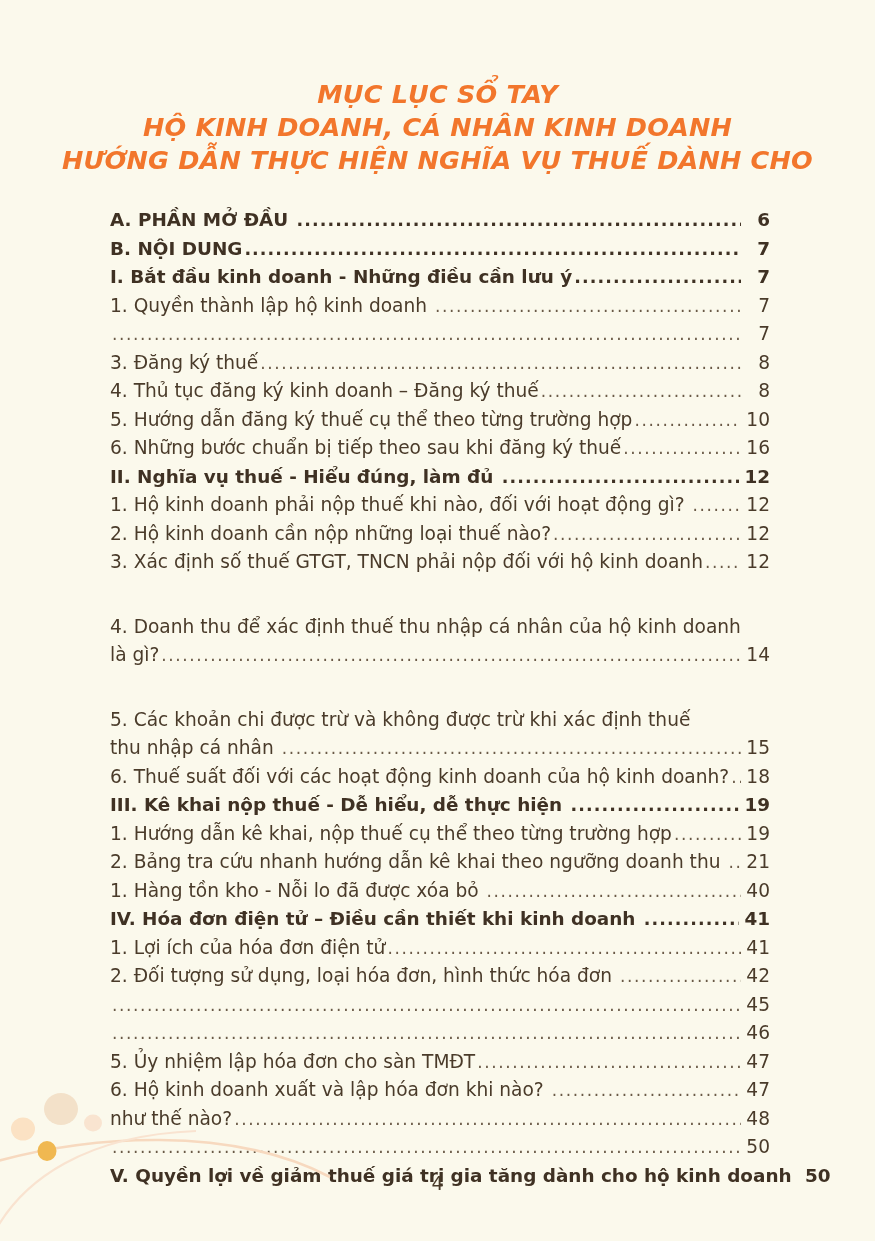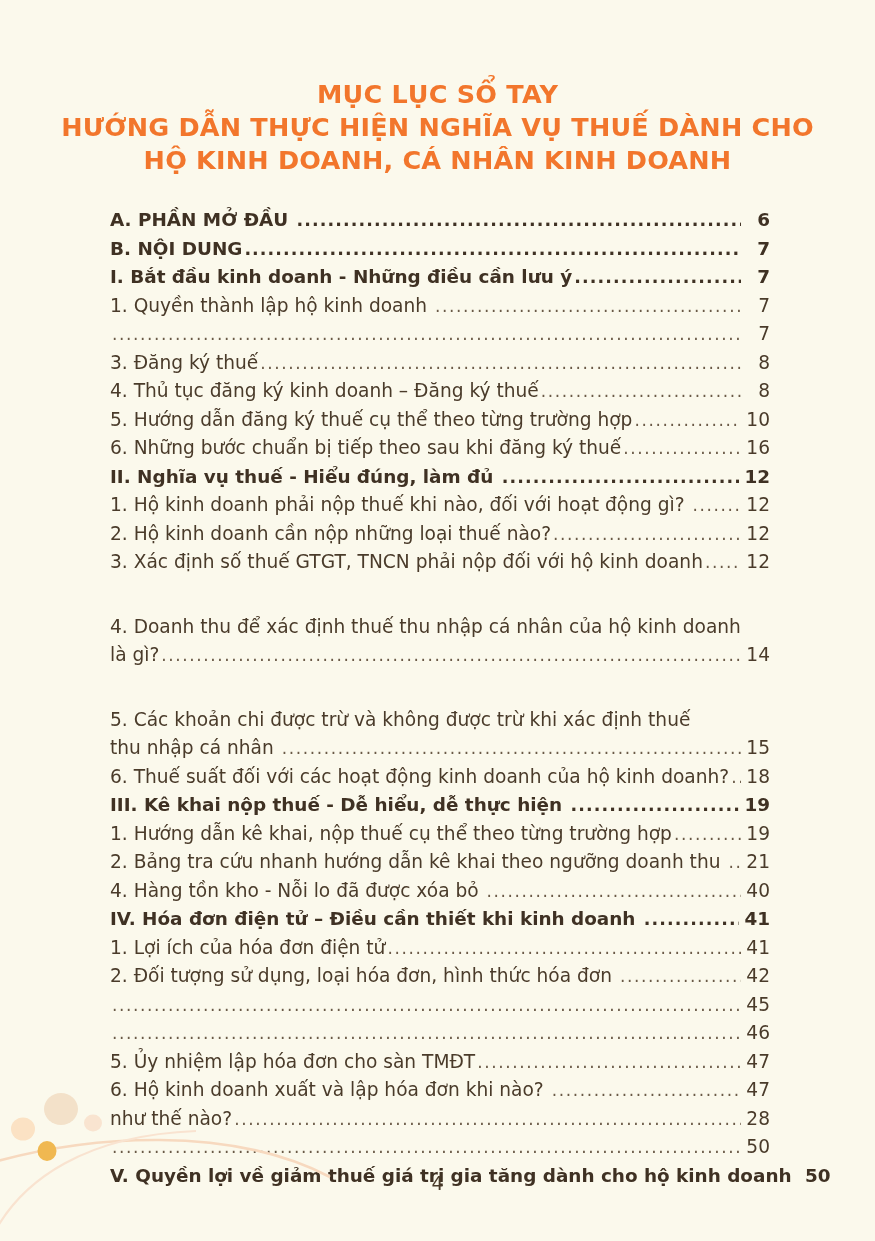--- a/index.html
+++ b/index.html
@@ -30,20 +30,21 @@
     width: 765px;
     text-align: center;
     color: #f2762c;
   }
   .title-line {
     font-weight: 700;
     font-size: 25.5px;
     line-height: 33px;
     letter-spacing: 0.2px;
     white-space: nowrap;
+    font-style: italic;
   }
   .title-line.l2 { font-size: 25.5px; }
   .title-line.l3 { font-size: 25.5px; }
 
   
   .toc {
     position: absolute;
     left: 110px;
     top: 206px;
     width: 660px;
@@ -120,22 +121,22 @@
     pointer-events: none;
   }
 </style>
 </head>
 <body>
 
 <div class="page">
 
   <div class="title-block">
     <div class="title-line l1">MỤC LỤC SỔ TAY</div>
+    <div class="title-line l3">HỘ KINH DOANH, CÁ NHÂN KINH DOANH</div>
     <div class="title-line l2">HƯỚNG DẪN THỰC HIỆN NGHĨA VỤ THUẾ DÀNH CHO</div>
-    <div class="title-line l3">HỘ KINH DOANH, CÁ NHÂN KINH DOANH</div>
   </div>
 
   <div class="toc" id="toc">
       <div class="toc-row bold">
         <span class="label">A. PHẦN MỞ ĐẦU </span>
         <span class="leader">................................................................................................................................................................</span>
         <span class="pageno">6</span>
       </div>
       <div class="toc-row bold">
         <span class="label">B. NỘI DUNG</span>
@@ -226,21 +227,21 @@
         <span class="label">1. Hướng dẫn kê khai, nộp thuế cụ thể theo từng trường hợp</span>
         <span class="leader">................................................................................................................................................................</span>
         <span class="pageno">19</span>
       </div>
       <div class="toc-row">
         <span class="label">2. Bảng tra cứu nhanh hướng dẫn kê khai theo ngưỡng doanh thu </span>
         <span class="leader">................................................................................................................................................................</span>
         <span class="pageno">21</span>
       </div>
       <div class="toc-row">
-        <span class="label">4. Hàng tồn kho - Nỗi lo đã được xóa bỏ </span>
+        <span class="label">1. Hàng tồn kho - Nỗi lo đã được xóa bỏ </span>
         <span class="leader">................................................................................................................................................................</span>
         <span class="pageno">40</span>
       </div>
       <div class="toc-row bold">
         <span class="label">IV. Hóa đơn điện tử – Điều cần thiết khi kinh doanh </span>
         <span class="leader">................................................................................................................................................................</span>
         <span class="pageno">41</span>
       </div>
       <div class="toc-row">
         <span class="label">1. Lợi ích của hóa đơn điện tử</span>
@@ -267,21 +268,21 @@
       </div>
       <div class="toc-row">
         <span class="label">6. Hộ kinh doanh xuất và lập hóa đơn khi nào? </span>
         <span class="leader">................................................................................................................................................................</span>
         <span class="pageno">47</span>
       </div>
       <div class="toc-block">
         <div class="toc-row">
           <span class="label">như thế nào?</span>
           <span class="leader">................................................................................................................................................................</span>
-          <span class="pageno">28</span>
+          <span class="pageno">48</span>
         </div>
       </div>
       <div class="toc-row">
         <span class="leader">................................................................................................................................................................</span>
         <span class="pageno">50</span>
       </div>
       <div class="toc-row bold">
         <span class="label">V. Quyền lợi về giảm thuế giá trị gia tăng dành cho hộ kinh doanh </span>
         <span class="leader">................................................................................................................................................................</span>
         <span class="pageno">50</span>

